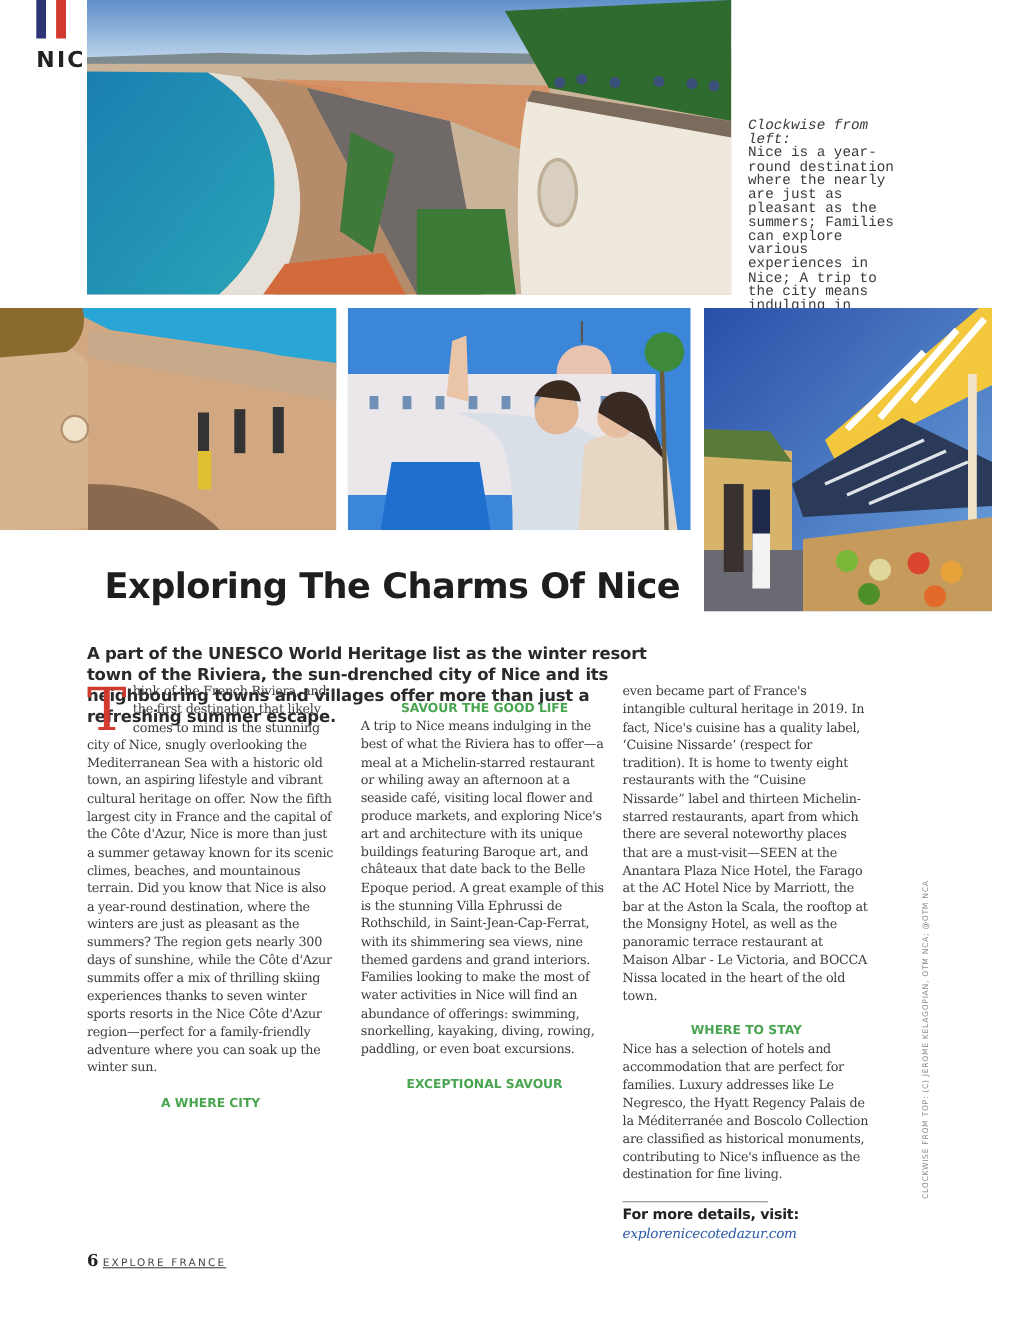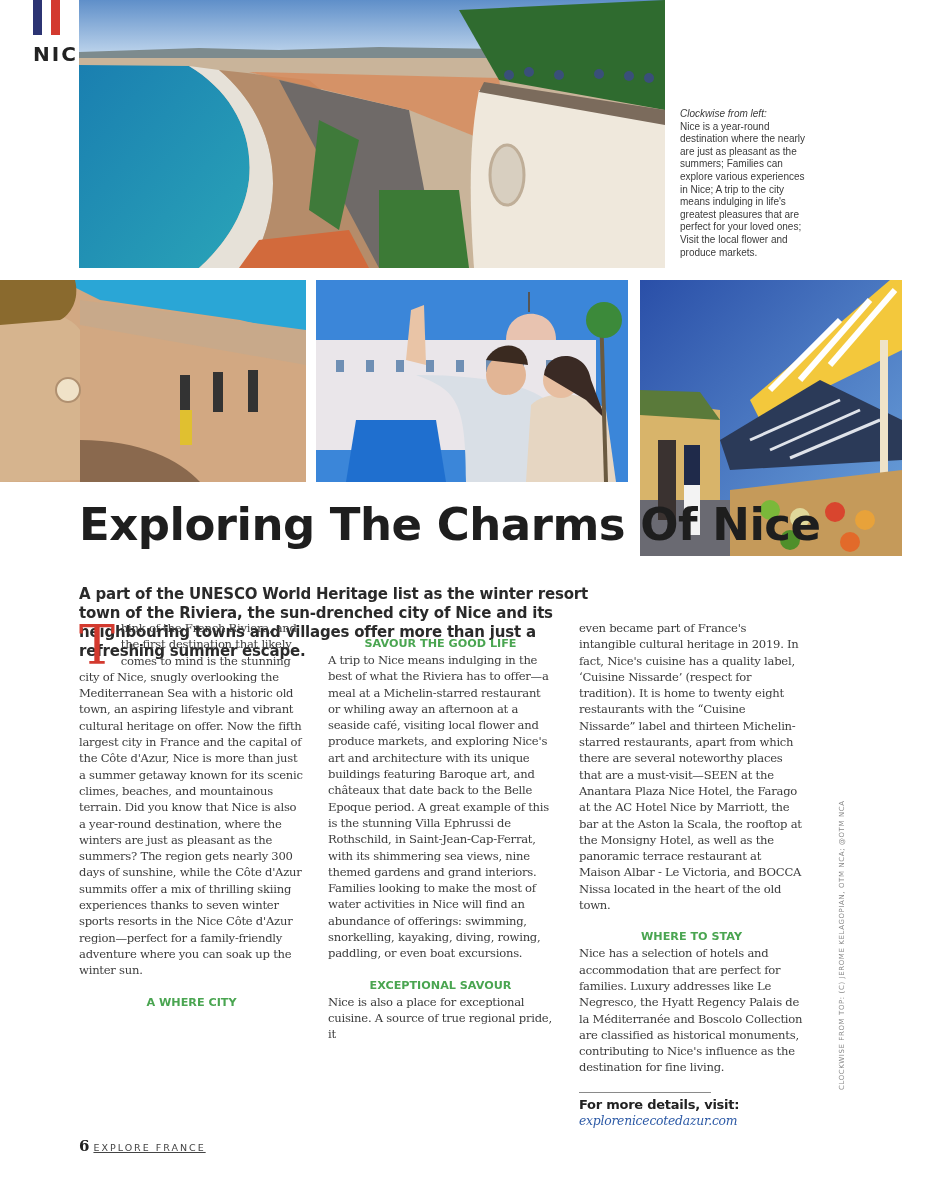--- a/index.html
+++ b/index.html
@@ -22,40 +22,40 @@
 
   
   .photo { overflow: hidden; }
   .photo svg { display: block; width: 100%; height: 100%; }
   .p1 { left: 79px; top: 0; width: 586px; height: 268px; }
   .p2 { left: 0; top: 280px; width: 306px; height: 202px; }
   .p3 { left: 316px; top: 280px; width: 312px; height: 202px; }
   .p4 { left: 640px; top: 280px; width: 262px; height: 276px; }
 
   .caption {
-    left: 680px; top: 108px; width: 135px; font-family: Liberation Sans, sans-serif;
-    font-size: 10px; line-height: 12.6px; color: #3a3a3a;
+    left: 680px; top: 108px; width: 135px; font-family: Liberation Mono, monospace;
+    font-size: 13px; line-height: 12.6px; color: #3a3a3a;
   }
   .caption .cap-title { font-style: italic; display: block; }
 
   
   .title {
     left: 79px; top: 498px; font-family: "DejaVu Sans", sans-serif; font-weight: bold;
-    font-size: 45px; letter-spacing: -0.5px; color: #1e1e1e; margin: 0;
+    font-size: 32px; letter-spacing: -0.5px; color: #1e1e1e; margin: 16px;
   }
   .standfirst {
     left: 79px; top: 550px; width: 540px; font-family: "DejaVu Sans", sans-serif; font-weight: bold;
     font-size: 15px; line-height: 19px; color: #2a2a2a; letter-spacing: -0.2px; margin-top: 35px;
   }
 
   
   .col { top: 620px; width: 225px; font-size: 11.6px; line-height: 16.3px; color: #3c3c3c; letter-spacing: -0.25px; }
   .col1 { left: 79px; }
   .col2 { left: 328px; }
-  .col3 { left: 579px; }
+  .col3 { left: 566px; }
   .col p { margin: 0; }
   .col .gap { height: 16px; }
   .subhead {
     font-family: "DejaVu Sans", sans-serif; font-weight: bold; color: #4aa551;
     font-size: 11.2px; letter-spacing: 0px; margin: 0; line-height: 16px; text-align: center;
   }
   .dropcap {
     float: left; font-family: "DejaVu Serif", serif; color: #d33a2f; font-size: 54px;
     line-height: 44px; margin: 4px 6px 0 0; padding: 0;
   }
@@ -228,21 +228,20 @@
   <div class="gap"></div>
   <h3 class="subhead">A WHERE CITY</h3>
 </div>
 
 <div class="abs col col2">
   <div class="gap"></div>
   <h3 class="subhead">SAVOUR THE GOOD LIFE</h3>
   <p>A trip to Nice means indulging in the best of what the Riviera has to offer—a meal at a Michelin-starred restaurant or whiling away an afternoon at a seaside café, visiting local flower and produce markets, and exploring Nice's art and architecture with its unique buildings featuring Baroque art, and châteaux that date back to the Belle Epoque period. A great example of this is the stunning Villa Ephrussi de Rothschild, in Saint-Jean-Cap-Ferrat, with its shimmering sea views, nine themed gardens and grand interiors. Families looking to make the most of water activities in Nice will find an abundance of offerings: swimming, snorkelling, kayaking, diving, rowing, paddling, or even boat excursions.</p>
   <div class="gap"></div>
   <h3 class="subhead">EXCEPTIONAL SAVOUR</h3>
-  <p>Nice is also a place for exceptional cuisine. A source of true regional pride, it</p>
 </div>
 
 <div class="abs col col3">
   <p>even became part of France's intangible cultural heritage in 2019. In fact, Nice's cuisine has a quality label, ‘Cuisine Nissarde’ (respect for tradition). It is home to twenty eight restaurants with the “Cuisine Nissarde” label and thirteen Michelin-starred restaurants, apart from which there are several noteworthy places that are a must-visit—SEEN at the Anantara Plaza Nice Hotel, the Farago at the AC Hotel Nice by Marriott, the bar at the Aston la Scala, the rooftop at the Monsigny Hotel, as well as the panoramic terrace restaurant at Maison Albar - Le Victoria, and BOCCA Nissa located in the heart of the old town.</p>
   <div class="gap"></div>
   <h3 class="subhead">WHERE TO STAY</h3>
   <p>Nice has a selection of hotels and accommodation that are perfect for families. Luxury addresses like Le Negresco, the Hyatt Regency Palais de la Méditerranée and Boscolo Collection are classified as historical monuments, contributing to Nice's influence as the destination for fine living.</p>
   <div class="rule"></div>
   <div class="more">For more details, visit:</div>
   <a class="link">explorenicecotedazur.com</a>

